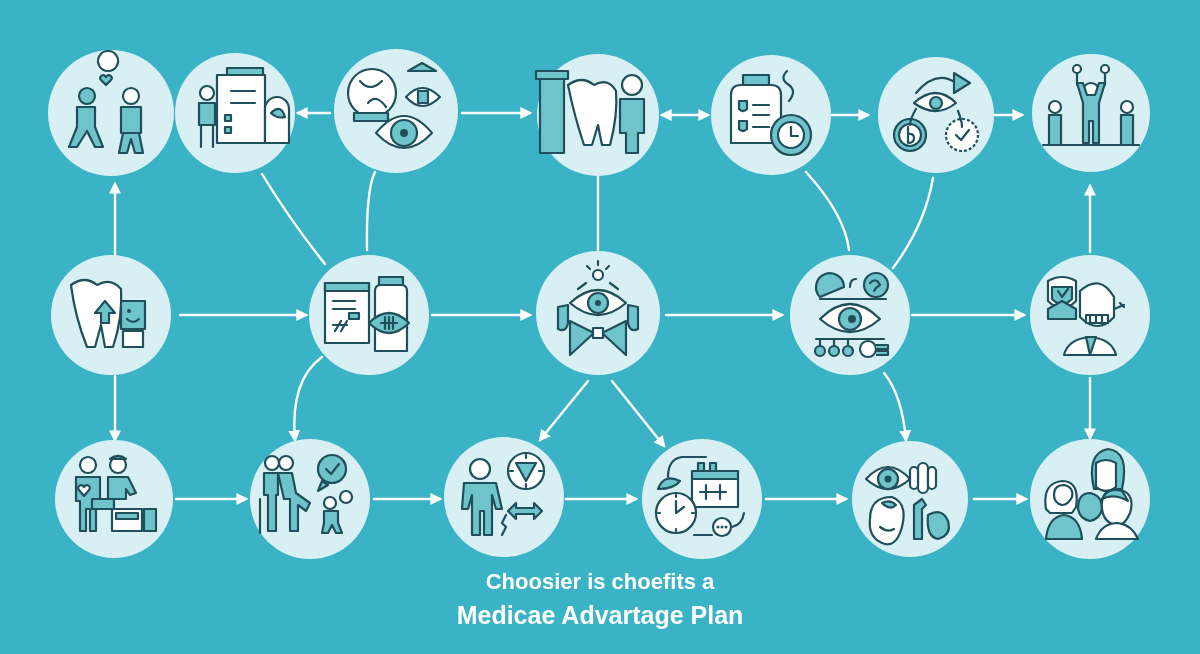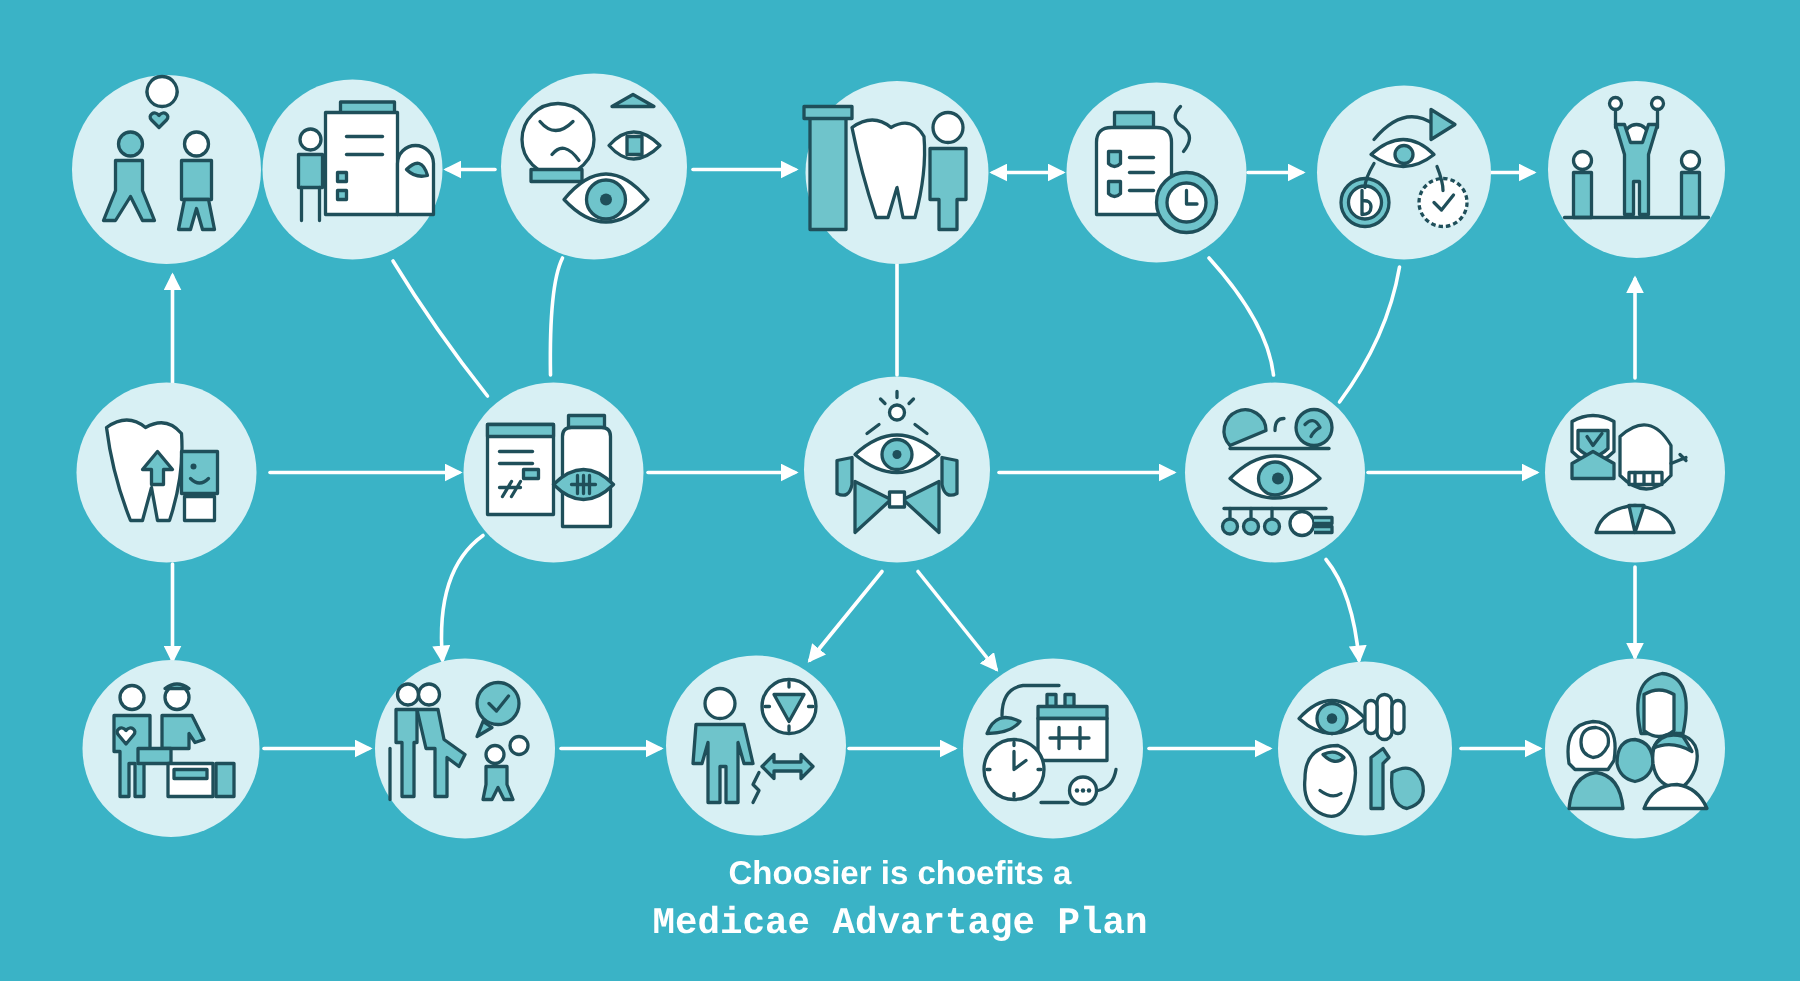--- a/index.html
+++ b/index.html
@@ -6,21 +6,21 @@
   body{width:1200px;height:654px;background:#3ab3c6;overflow:hidden;position:relative;font-family:"Liberation Sans",sans-serif;}
   #stage{position:absolute;left:0;top:0;width:1200px;height:654px;border-radius:27px;}
   svg{position:absolute;left:0;top:0;}
   .node circle.bg{fill:#d8f0f4;}
   .ic{fill:none;stroke:#1f4f5a;stroke-width:2.2;stroke-linecap:round;stroke-linejoin:round;}
   .icf{fill:#6fc4cb;stroke:#1f4f5a;stroke-width:2.2;stroke-linejoin:round;}
   .icw{fill:#ffffff;stroke:#1f4f5a;stroke-width:2.2;stroke-linejoin:round;}
   .conn{fill:none;stroke:#ffffff;stroke-width:2.4;stroke-linecap:round;}
   .caption{position:absolute;left:0;width:1200px;text-align:center;color:#ffffff;font-weight:bold;}
   .caption .l1{position:absolute;top:569px;left:0;width:1200px;text-align:center;font-size:22px;}
-  .caption .l2{position:absolute;top:601px;left:0;width:1200px;text-align:center;font-size:25px;font-family:Liberation Mono, monospace;}
+  .caption .l2{position:absolute;top:601px;left:0;width:1200px;text-align:center;font-size:25px;}
 </style>
 </head>
 <body>
 
 <div id="stage">
 <svg width="1200" height="654" viewBox="0 0 1200 654">
   <defs>
     <marker id="ah" viewBox="0 0 10 10" refX="8" refY="5" markerWidth="5" markerHeight="5" orient="auto-start-reverse">
       <path d="M0,0 L10,5 L0,10 z" fill="#ffffff"></path>
     </marker>

